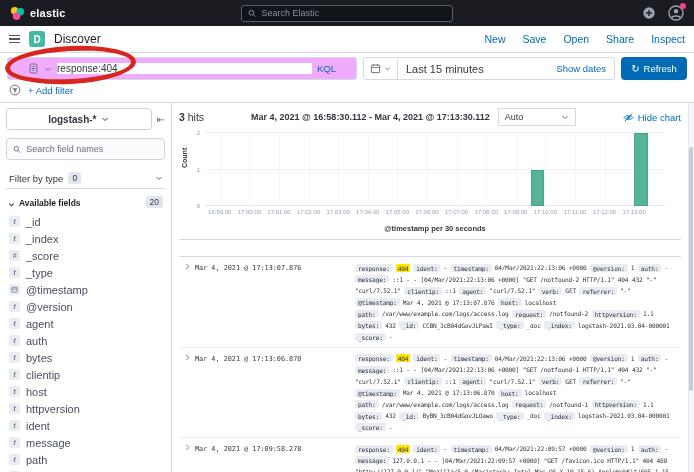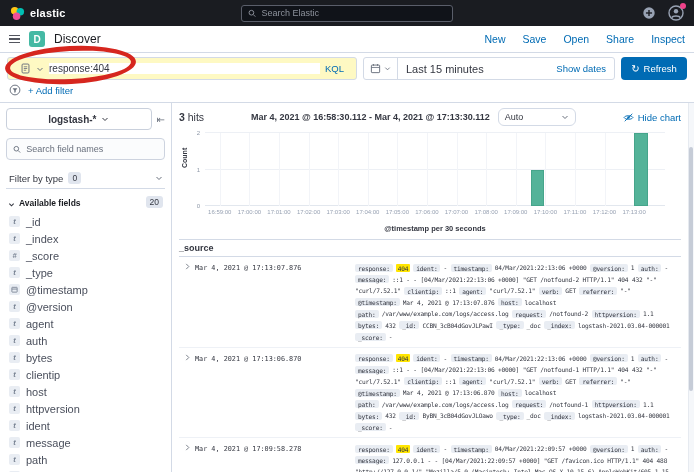--- a/index.html
+++ b/index.html
@@ -25,22 +25,22 @@
   .burger { display:flex; flex-direction:column; gap:2px; cursor:pointer; }
   .burger i { display:block; width:11px; height:1.6px; background:#53565f; }
   .app-badge { width:16px; height:16px; border-radius:3px; background:var(--accent_teal); color:#fff; font-size:10px; font-weight:bold;
     display:flex; align-items:center; justify-content:center; }
   .app-title { font-size:12px; color:#1a1c21; }
   .nav-actions { margin-left:auto; display:flex; gap:17px; }
   .nav-link { color:var(--primary); font-size:10.5px; cursor:pointer; }
 
   
   .querybar-row { display:flex; align-items:center; gap:6px; padding:4px 7px 3px; }
-  .query-input { flex:1; height:23px; border:1px solid var(--border); border-radius:3px; background:#fef9c3;
-    display:flex; align-items:center; padding:0 12px; gap:5px; }
+  .query-input { flex:1; height:23px; border:1px solid var(--border); border-radius:3px; background:#f0abfc;
+    display:flex; align-items:center; padding:0 20px; gap:5px; }
   .query-text { flex:1; border:none; outline:none; font-size:10px; color:#343741; font-family:"Liberation Sans", sans-serif; }
   .kql { font-size:9.5px; color:var(--primary); cursor:pointer; }
   .datepicker { width:252px; height:23px; border:1px solid var(--border); border-radius:3px; display:flex; align-items:center; background:#fff; }
   .dp-cal { width:34px; height:100%; border-right:1px solid var(--border); display:flex; align-items:center; justify-content:center; gap:3px; cursor:pointer; }
   .dp-range { flex:1; font-size:11px; color:#343741; padding:0 8px; }
   .dp-showdates { font-size:9.5px; color:var(--primary); padding-right:8px; cursor:pointer; white-space:nowrap; }
   .refresh-btn { width:66px; height:23px; background:var(--primary); border:none; border-radius:4px; color:#fff; font-size:9.5px;
     display:flex; align-items:center; justify-content:center; gap:4px; cursor:pointer; font-family:"Liberation Sans", sans-serif; }
   .refresh-glyph { font-size:10px; }
 
@@ -76,21 +76,21 @@
     display:flex; align-items:center; justify-content:center; flex-shrink:0; font-style:italic; font-weight:bold; }
   .fname { font-size:11px; color:#4a4f5c; }
 
   .main { flex:1; padding:4px 6px 0 7px; position:relative; overflow:hidden; }
   .main-inner { margin-right:7px; }
   .hits-row { display:flex; align-items:center; height:20px; }
   .hits { font-size:10.5px; color:#343741; }
   .hits b { font-weight:bold; }
   .spacer { flex:1; }
   .timespan { font-size:9px; font-weight:bold; color:#343741; }
-  .interval-select { margin-left:8px; width:78px; height:18px; border:1px solid var(--border); border-radius:6px; background:#fff;
+  .interval-select { margin-left:8px; width:78px; height:18px; border:1px solid var(--border); border-radius:0; background:#fff;
     display:flex; align-items:center; padding:0 6px; font-size:9px; color:#343741; cursor:pointer; }
   .interval-select .chev { margin-left:auto; }
   .hide-chart { display:flex; align-items:center; gap:4px; font-size:9.5px; color:var(--primary); cursor:pointer; }
 
   
   .chart { position:relative; height:104px; margin-top:3px; }
   .plot { position:absolute; left:26px; right:16px; top:3px; bottom:28px; }
   .hline { position:absolute; left:0; right:0; height:1px; background:#edf0f5; }
   .hline.base { background:#e2e7ee; }
   .vline { position:absolute; top:0; bottom:0; width:1px; background:#f2f4f8; }
@@ -390,21 +390,20 @@
               <div class="vline" style="left: 93.2833%;"></div>
               <span class="xtick" style="left: 93.2833%;">17:13:00</span>
               <div class="bar" style="left: 70.7667%; width: 3.01667%; height: 50%;"></div>
               <div class="bar" style="left: 93.2833%; width: 3.01667%; height: 100%;"></div>
             </div>
           <div class="x-label">@timestamp per 30 seconds</div>
         </div>
 
         <div class="doc-table">
           <div class="thead">
-            <span class="th-source">_source</span>
           </div>
           <div id="doc-rows">
               <div class="trow">
                 <span class="tcaret">
                   <svg width="7" height="7" viewBox="0 0 16 16">
                     <path d="M5 2 L11 8 L5 14" fill="none" stroke="#69707d" stroke-width="2"></path>
                   </svg>
                 </span>
                 <span class="tcell-time">Mar 4, 2021 @ 17:13:07.876</span>
                 <span class="tcell-src"><span class="fld">response:</span><span class="hl">404</span><span class="fld">ident:</span><span class="plain">- </span><span class="fld">timestamp:</span><span class="plain">04/Mar/2021:22:13:06 +0000 </span><span class="fld">@version:</span><span class="plain">1 </span><span class="fld">auth:</span><span class="plain">- </span><span class="fld">message:</span><span class="plain">::1 - - [04/Mar/2021:22:13:06 +0000] "GET /notfound-2 HTTP/1.1" 404 432 "-" "curl/7.52.1" </span><span class="fld">clientip:</span><span class="plain">::1 </span><span class="fld">agent:</span><span class="plain">"curl/7.52.1" </span><span class="fld">verb:</span><span class="plain">GET </span><span class="fld">referrer:</span><span class="plain">"-" </span><span class="fld">@timestamp:</span><span class="plain">Mar 4, 2021 @ 17:13:07.876 </span><span class="fld">host:</span><span class="plain">localhost </span><span class="fld">path:</span><span class="plain">/var/www/example.com/logs/access.log </span><span class="fld">request:</span><span class="plain">/notfound-2 </span><span class="fld">httpversion:</span><span class="plain">1.1 </span><span class="fld">bytes:</span><span class="plain">432 </span><span class="fld">_id:</span><span class="plain">CCBN_3cB04dGovJLPawI </span><span class="fld">_type:</span><span class="plain">_doc </span><span class="fld">_index:</span><span class="plain">logstash-2021.03.04-000001 </span><span class="fld">_score:</span><span class="plain">- </span></span>

